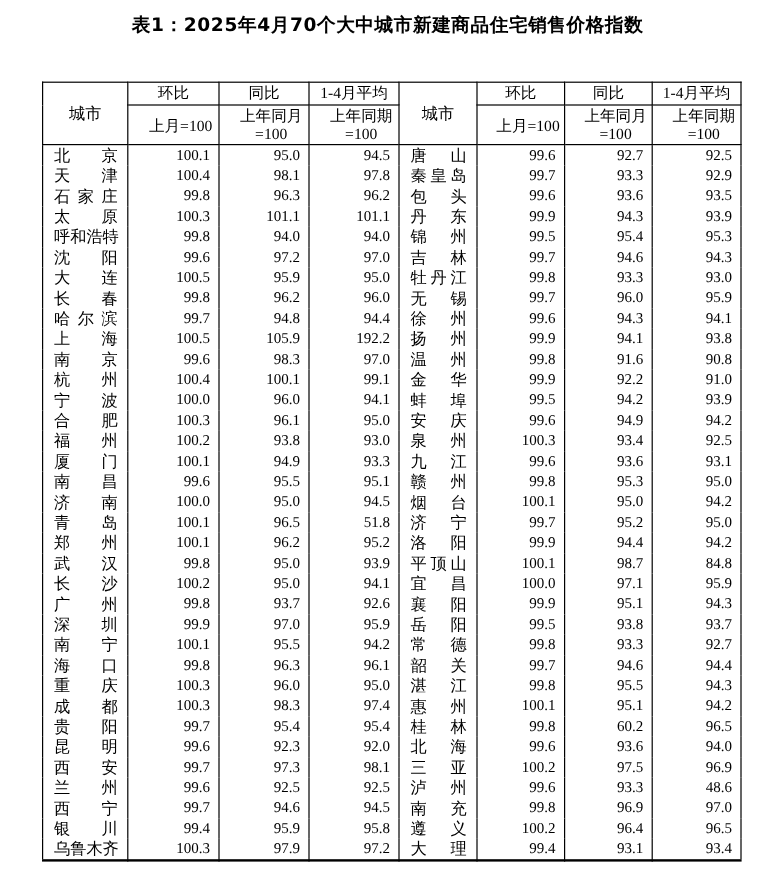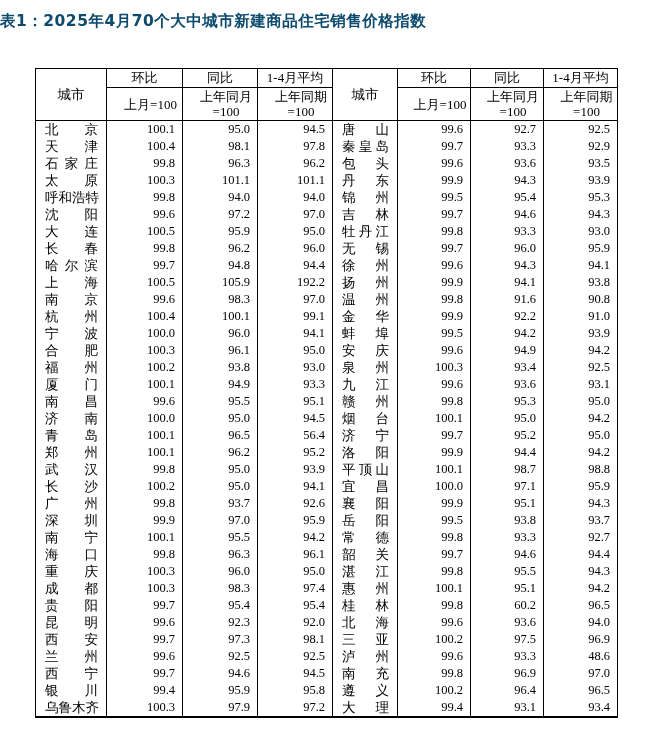--- a/index.html
+++ b/index.html
@@ -7,24 +7,25 @@
     width: 646px; height: 730px;
     background: #ffffff;
     position: relative;
     font-family: "Liberation Serif", "DejaVu Serif", serif;
     color: #000;
   }
   .page-title {
     position: absolute;
     top: 11px; left: 0;
     width: 646px;
+    text-align: center;
     font-family: "DejaVu Sans", "Liberation Sans", sans-serif;
     font-size: 15.5px;
     font-weight: bold;
-    color: #0c4a6e;
+    color: #000000;
     letter-spacing: 0.5px;
     white-space: nowrap;
   }
   .table-wrap {
     position: absolute;
     left: 35px; top: 68px;
   }
   table.price-table {
     border-collapse: collapse;
     table-layout: fixed;
@@ -370,21 +371,21 @@
           <td class="num"><span>100.1</span></td>
           <td class="num"><span>95.0</span></td>
           <td class="num"><span>94.2</span></td>
         </tr>
         <tr>
           <td class="city">
             <span class="city-name">青岛</span>
           </td>
           <td class="num"><span>100.1</span></td>
           <td class="num"><span>96.5</span></td>
-          <td class="num"><span>56.4</span></td>
+          <td class="num"><span>51.8</span></td>
           <td class="city">
             <span class="city-name">济宁</span>
           </td>
           <td class="num"><span>99.7</span></td>
           <td class="num"><span>95.2</span></td>
           <td class="num"><span>95.0</span></td>
         </tr>
         <tr>
           <td class="city">
             <span class="city-name">郑州</span>
@@ -404,21 +405,21 @@
             <span class="city-name">武汉</span>
           </td>
           <td class="num"><span>99.8</span></td>
           <td class="num"><span>95.0</span></td>
           <td class="num"><span>93.9</span></td>
           <td class="city">
             <span class="city-name">平顶山</span>
           </td>
           <td class="num"><span>100.1</span></td>
           <td class="num"><span>98.7</span></td>
-          <td class="num"><span>98.8</span></td>
+          <td class="num"><span>84.8</span></td>
         </tr>
         <tr>
           <td class="city">
             <span class="city-name">长沙</span>
           </td>
           <td class="num"><span>100.2</span></td>
           <td class="num"><span>95.0</span></td>
           <td class="num"><span>94.1</span></td>
           <td class="city">
             <span class="city-name">宜昌</span>

